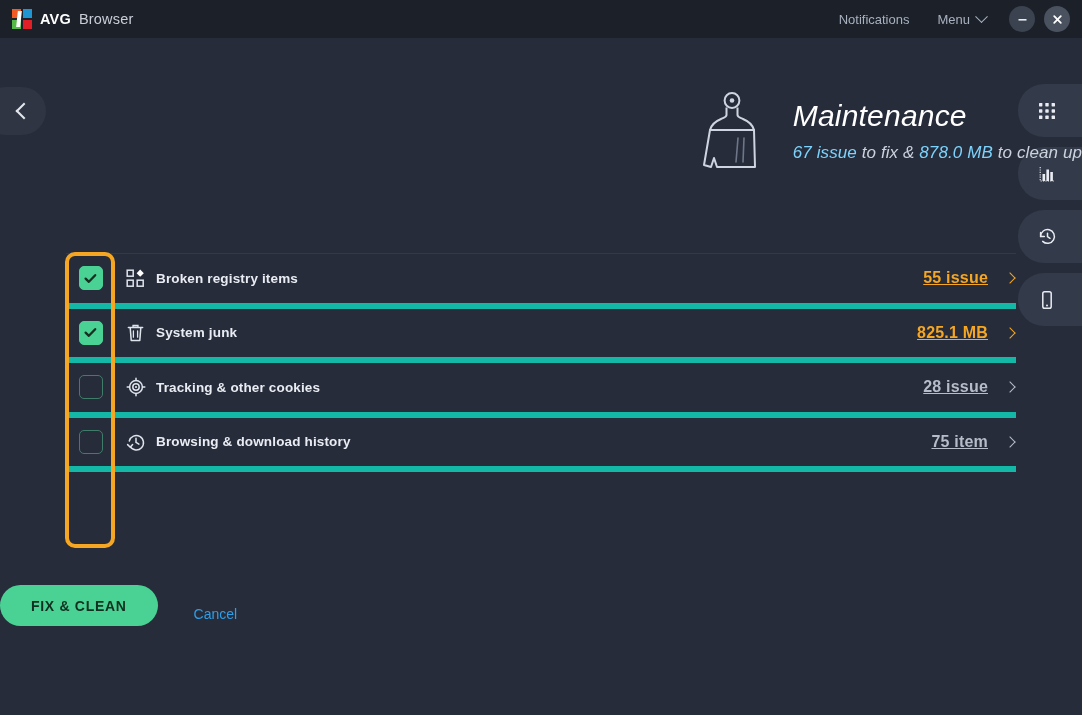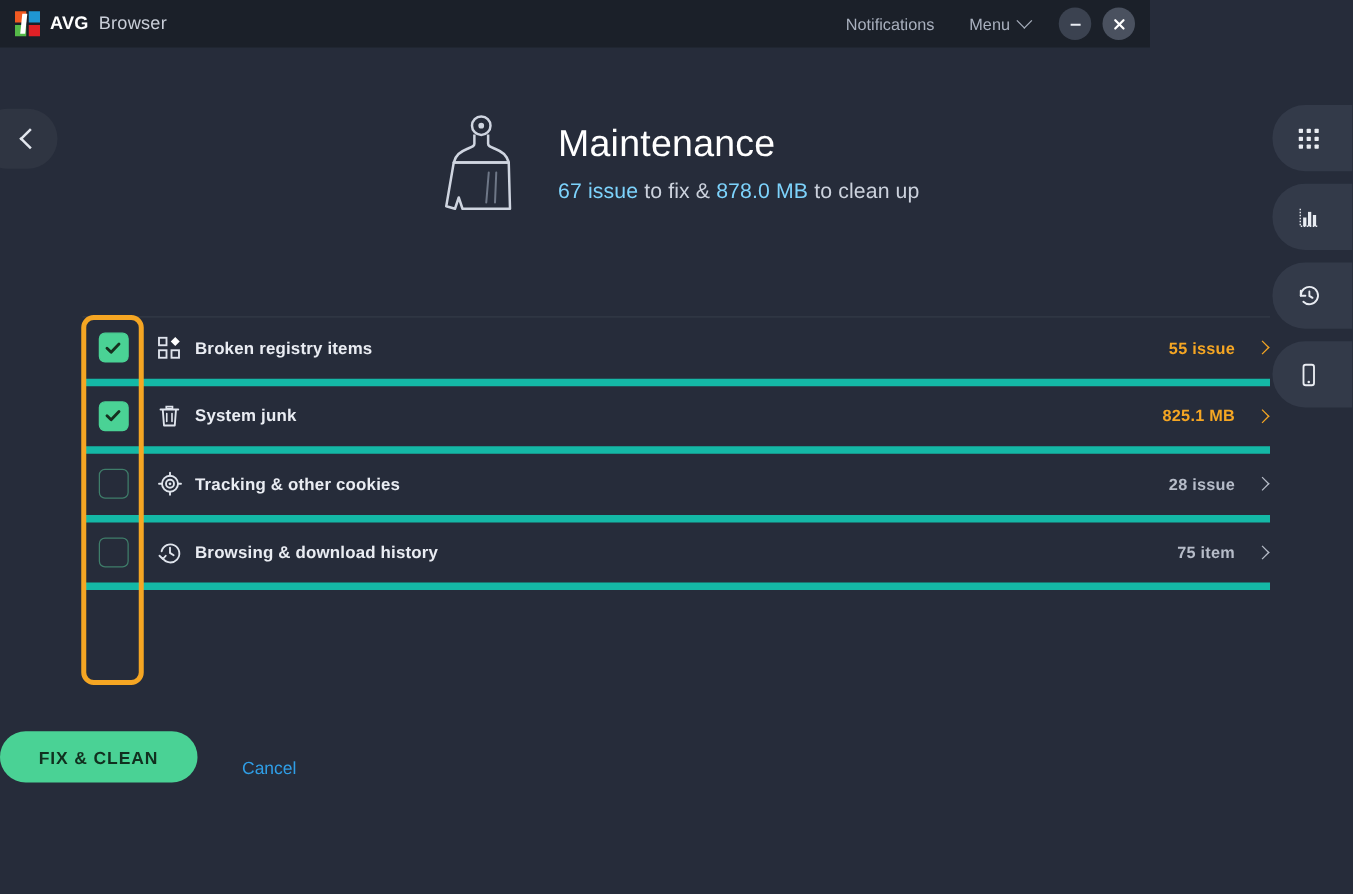--- a/index.html
+++ b/index.html
@@ -8,21 +8,21 @@
     width:1082px;height:715px;overflow:hidden;
     background:#262c3a;
     font-family:"Liberation Sans","DejaVu Sans",sans-serif;
     -webkit-font-smoothing:antialiased;
     color:#e7eaf0;
   }
   #app{position:relative;width:1082px;height:715px;overflow:hidden;}
 
   
   .titlebar{
-    position:absolute;left:0;top:0;width:920px;height:38px;
+    position:absolute;left:0;top:0;width:1082px;height:38px;
     background:#1b2029;
     display:flex;align-items:center;
   }
   .brand{display:flex;align-items:center;gap:8px;margin-left:12px;}
   .avg-logo{width:20px;height:20px;position:relative;display:block;}
   .avg-logo i{position:absolute;display:block;}
   .avg-logo .q1{left:0;top:0;width:9px;height:9px;background:#f15a22;}
   .avg-logo .q2{left:11px;top:0;width:9px;height:9px;background:#1f96d2;}
   .avg-logo .q3{left:0;top:11px;width:9px;height:9px;background:#55b948;}
   .avg-logo .q4{left:11px;top:11px;width:9px;height:9px;background:#e02026;}
@@ -51,21 +51,21 @@
   .rail{position:absolute;right:0;top:84px;display:flex;flex-direction:column;gap:10px;}
   .rail-item{
     width:64px;height:53px;background:#333a49;
     border-radius:26px 0 0 26px;
     display:flex;align-items:center;justify-content:center;
     padding-right:6px;box-sizing:border-box;
   }
   .rail-item svg{display:block;}
 
   
-  .hero{position:absolute;left:0;top:88px;width:1082px;display:flex;justify-content:center;}
+  .hero{position:absolute;left:0;top:88px;width:1082px;display:flex;justify-content:flex-end;font-style:italic;}
   .hero-inner{display:flex;align-items:center;gap:22px;}
   .hero-text{padding-top:2px;}
   .hero-title{font-size:30px;font-weight:400;color:#ffffff;line-height:1.16;letter-spacing:.2px;}
   .hero-sub{font-size:17px;color:#ccd2dd;margin-top:9px;letter-spacing:.1px;}
   .hero-sub .amt{color:#7dd3fc;}
 
   
   .list{position:absolute;left:66px;top:253px;width:950px;}
   .row{
     position:relative;height:48.5px;display:flex;align-items:center;
@@ -73,21 +73,21 @@
   }
   .row:first-child{border-top:1px solid #333a47;}
   .cb-cell{width:49px;display:flex;align-items:center;justify-content:center;flex:0 0 49px;}
   .cbx{width:24px;height:24px;border-radius:5px;box-sizing:border-box;display:flex;align-items:center;justify-content:center;}
   .cbx.on{background:#4ad295;border:1px solid #4ad295;}
   .cbx.off{background:transparent;border:1.4px solid #3f7d6a;}
   .ico-cell{width:41px;flex:0 0 41px;display:flex;align-items:center;justify-content:center;}
   .ico-cell svg{display:block;}
   .rlabel{font-size:13.5px;font-weight:bold;color:#e9ecf2;letter-spacing:.15px;}
   .rright{margin-left:auto;display:flex;align-items:center;gap:18px;padding-right:2px;}
-  .rval{font-size:13px;font-weight:bold;letter-spacing:.2px;}
+  .rval{font-size:16px;font-weight:bold;letter-spacing:.2px;text-decoration:underline;}
   .rval.hot{color:#f5a623;}
   .rval.dim{color:#b6bcc8;}
   .chev-r{width:7px;height:7px;border-top:1.6px solid;border-right:1.6px solid;transform:rotate(45deg);}
   .chev-r.hot{border-color:#f5a623;}
   .chev-r.dim{border-color:#b6bcc8;}
 
   
   .hibox{
     position:absolute;left:65px;top:252px;width:50px;height:296px;
     border:4px solid #f5a623;border-radius:10px;box-sizing:border-box;

